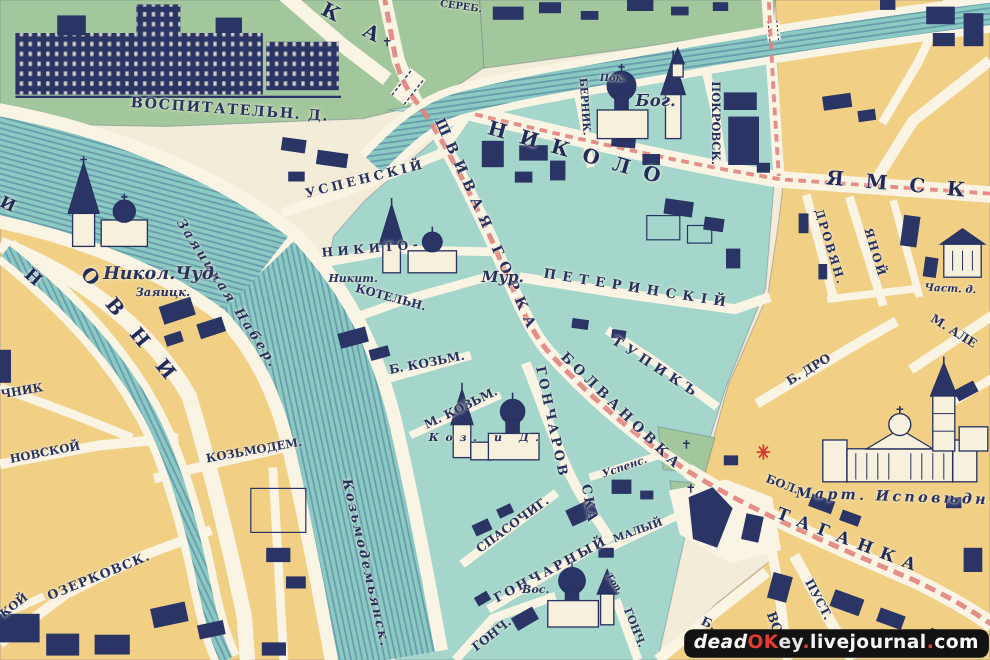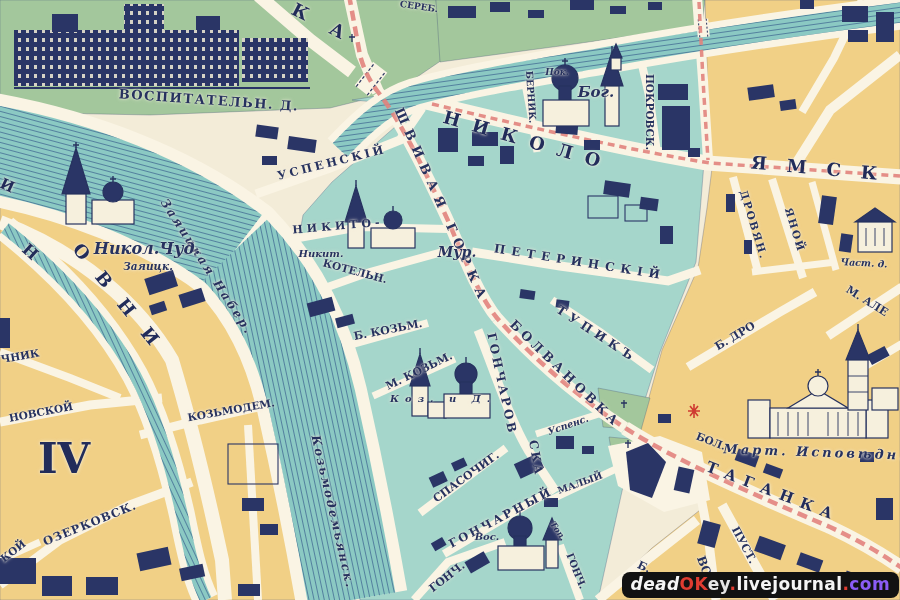--- a/index.html
+++ b/index.html
@@ -349,27 +349,26 @@
       <span class="lb it" style="left: 568px; top: 425px; font-size: 9.5px; transform: translate(-50%, -50%) rotate(-19deg);">Успенс.</span>
       <span class="lb it" style="left: 487px; top: 537px; font-size: 10px; transform: translate(-50%, -50%) rotate(0deg);">Вос.</span>
       <span class="lb caps" style="left: 447px; top: 577px; font-size: 11px; transform: translate(-50%, -50%) rotate(-38deg);">ГОНЧ.</span>
       <span class="lb caps" style="left: 576px; top: 571px; font-size: 10px; transform: translate(-50%, -50%) rotate(68deg);">ГОНЧ.</span>
       <span class="lb it" style="left: 558px; top: 531px; font-size: 8.5px; transform: translate(-50%, -50%) rotate(55deg);">Топ.</span>
       <span class="lb it" style="left: 207px; top: 267px; font-size: 12px; letter-spacing: 2.5px; transform: translate(-50%, -50%) rotate(57deg);">Заяицкая Набер.</span>
       <span class="lb it" style="left: 333px; top: 512px; font-size: 12px; letter-spacing: 2px; transform: translate(-50%, -50%) rotate(77deg);">Козьмодемьянск.</span>
       <span class="lb caps" style="left: 231px; top: 410px; font-size: 10.5px; transform: translate(-50%, -50%) rotate(-10deg);">КОЗЬМОДЕМ.</span>
       <span class="lb it" style="left: 147px; top: 249px; font-size: 16px; transform: translate(-50%, -50%) rotate(0deg);">Никол.Чуд.</span>
       <span class="lb it" style="left: 148px; top: 266px; font-size: 10.5px; transform: translate(-50%, -50%) rotate(0deg);">Заяицк.</span>
-      <span class="lb big" style="left: 64px; top: 459px; font-size: 42px; transform: translate(-50%, -50%) rotate(0deg);">IV</span>
       <span class="lb caps" style="left: 20px; top: 356px; font-size: 10.5px; transform: translate(-50%, -50%) rotate(-10deg);">ЧНИК</span>
       <span class="lb caps" style="left: 41px; top: 412px; font-size: 10.5px; transform: translate(-50%, -50%) rotate(-11deg);">НОВСКОЙ</span>
       <span class="lb caps" style="left: 90px; top: 524px; font-size: 11.5px; letter-spacing: 1px; transform: translate(-50%, -50%) rotate(-22deg);">ОЗЕРКОВСК.</span>
       <span class="lb caps" style="left: 13px; top: 551px; font-size: 10.5px; transform: translate(-50%, -50%) rotate(-38deg);">КОЙ</span>
       <span class="lb caps" style="left: 754px; top: 225px; font-size: 10.5px; letter-spacing: 2px; transform: translate(-50%, -50%) rotate(73deg);">ДРОВЯН.</span>
       <span class="lb caps" style="left: 795px; top: 230px; font-size: 10.5px; letter-spacing: 2px; transform: translate(-50%, -50%) rotate(73deg);">ЯНОЙ</span>
       <span class="lb caps" style="left: 735px; top: 336px; font-size: 11px; transform: translate(-50%, -50%) rotate(-31deg);">Б. ДРО</span>
       <span class="lb caps" style="left: 867px; top: 301px; font-size: 11px; transform: translate(-50%, -50%) rotate(32deg);">М. АЛЕ</span>
       <span class="lb it" style="left: 864px; top: 263px; font-size: 9.5px; transform: translate(-50%, -50%) rotate(3deg);">Част. д.</span>
     </div>
 
-<div id="wmark"><span style="color: rgb(245, 245, 245); font-style: italic;">dead</span><span style="color: rgb(224, 60, 49);">OK</span><span style="color: #e5e5e5;">ey</span><span style="color: rgb(224, 60, 49);">.</span><span style="color: rgb(245, 245, 245);">livejournal</span><span style="color: rgb(224, 60, 49);">.</span><span style="color: #8b5cf6;">com</span></div>
+<div id="wmark"><span style="color: rgb(245, 245, 245); font-style: italic;">dead</span><span style="color: rgb(224, 60, 49);">OK</span><span style="color: #e5e5e5;">ey</span><span style="color: rgb(224, 60, 49);">.</span><span style="color: rgb(245, 245, 245);">livejournal</span><span style="color: rgb(224, 60, 49);">.</span><span style="color: #ffffff;">com</span></div>
 
 </div>
 
 </body></html>

